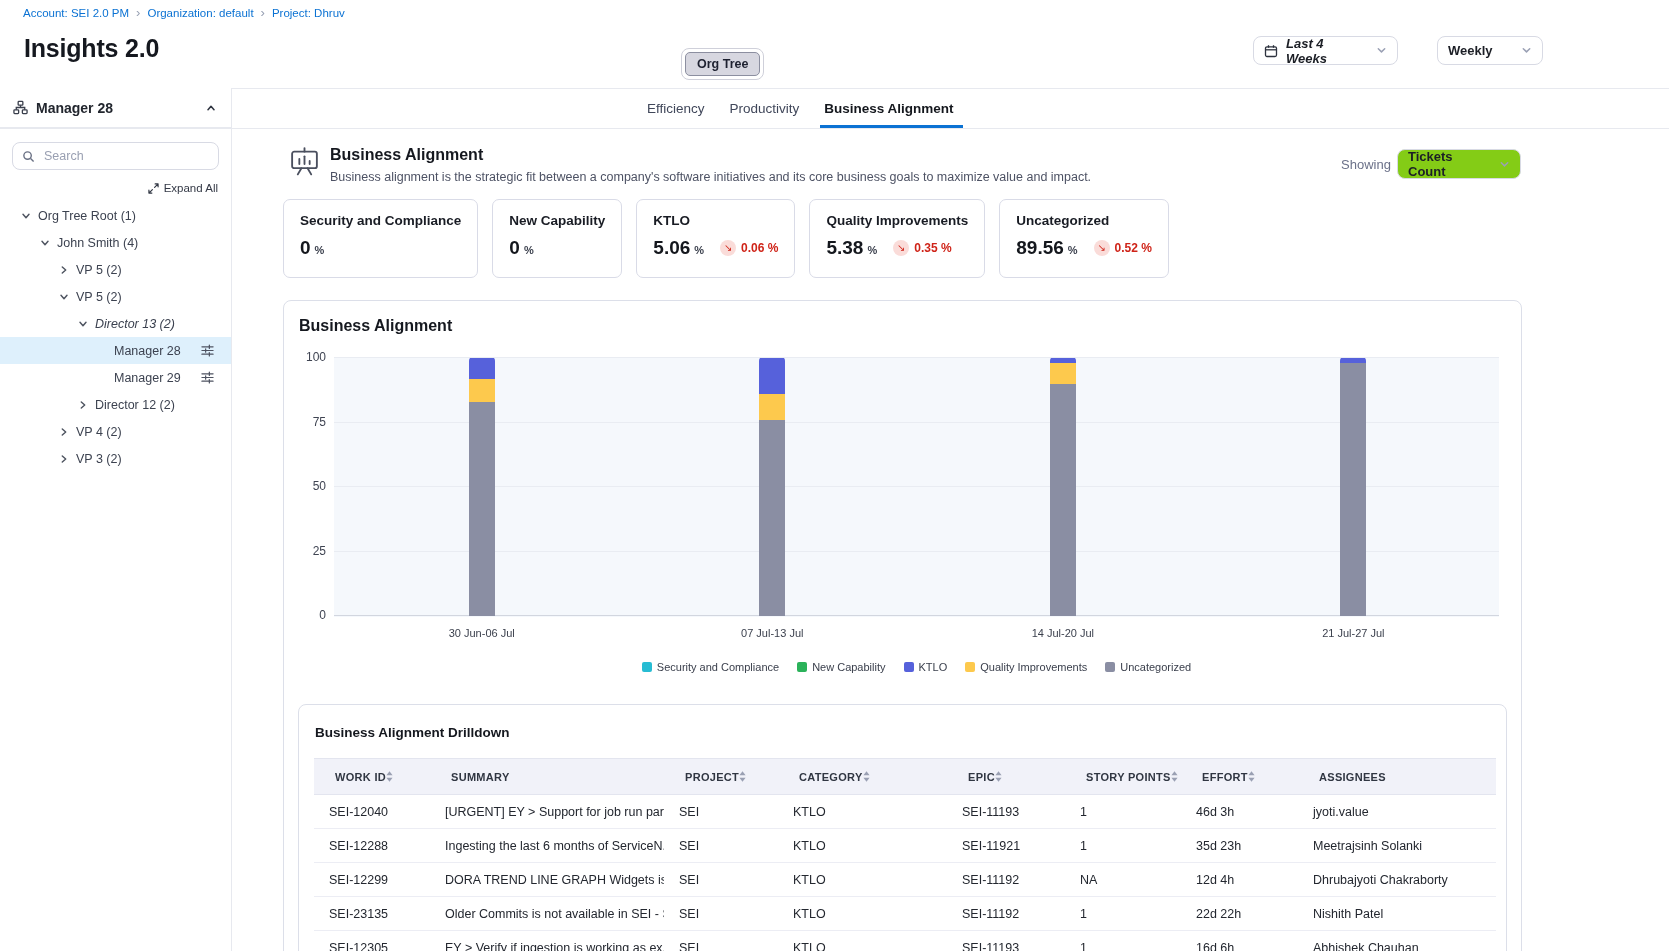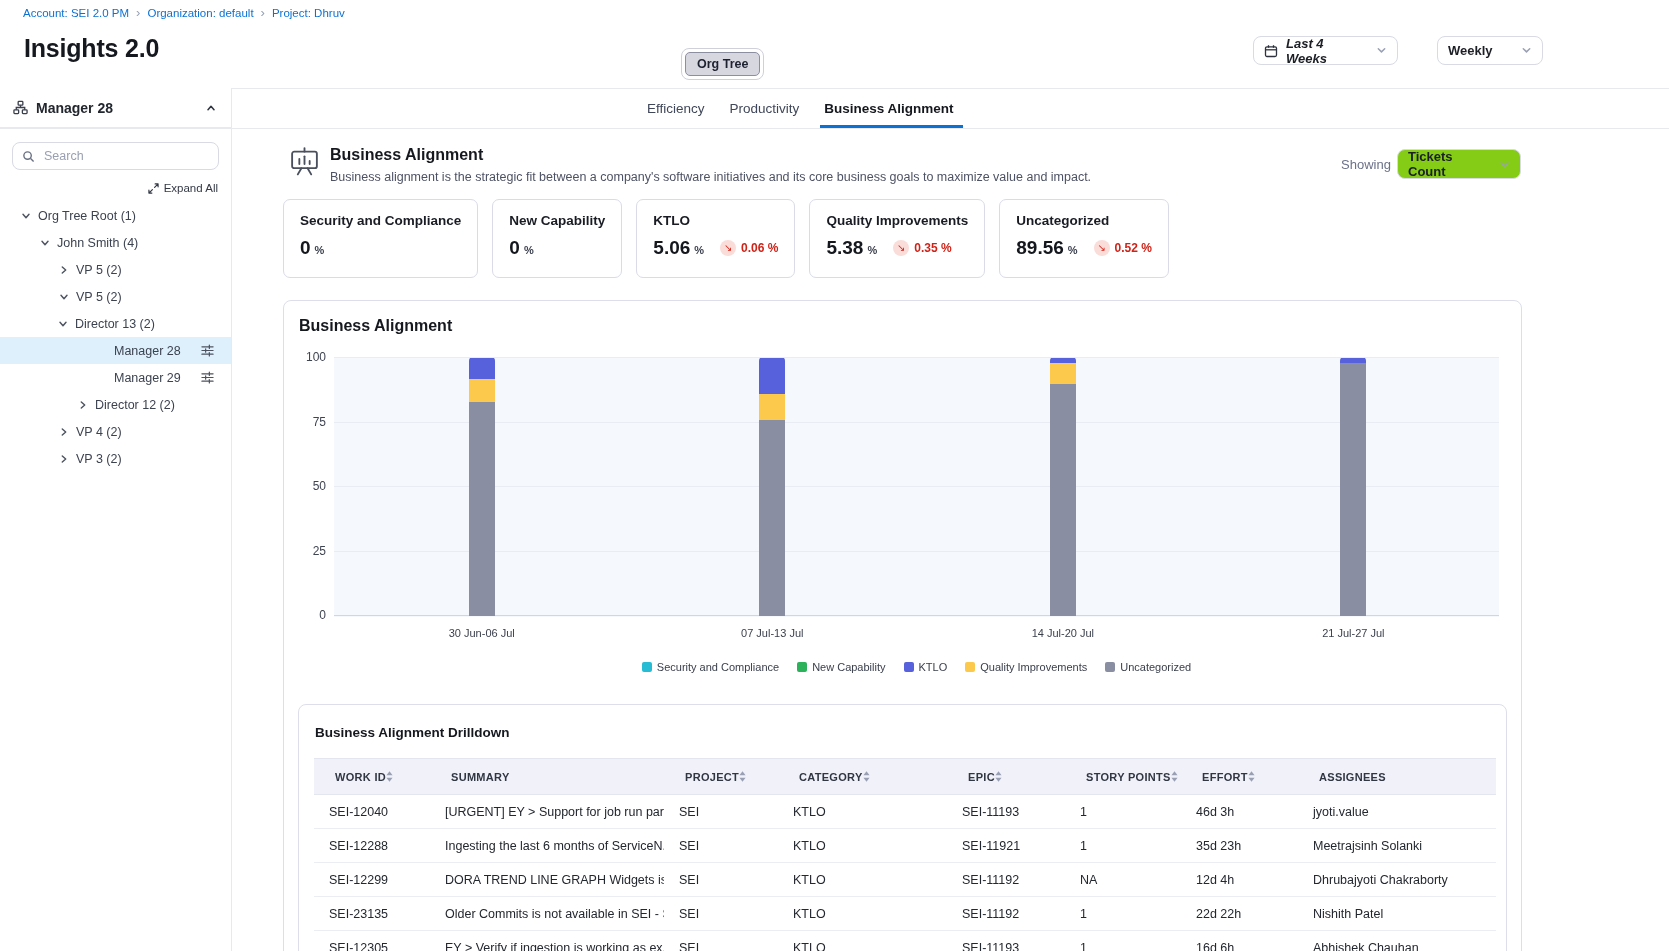--- a/index.html
+++ b/index.html
@@ -203,21 +203,21 @@
         <span class="tree-label">VP 5 (2)</span>
       </div>
       <div class="tree-item" style="padding-left: 58px;">
         <span class="chev-slot">
           <svg width="12" height="12" viewBox="0 0 14 14" fill="none" stroke="#4e5460" stroke-width="1.7" stroke-linecap="round" stroke-linejoin="round">
             <polyline points="3.5,5 7,9 10.5,5"></polyline>
           </svg>
         </span>
         <span class="tree-label">VP 5 (2)</span>
       </div>
-      <div class="tree-item" style="padding-left: 57px;">
+      <div class="tree-item" style="padding-left: 77px; font-style: italic;">
         <span class="chev-slot">
           <svg width="12" height="12" viewBox="0 0 14 14" fill="none" stroke="#4e5460" stroke-width="1.7" stroke-linecap="round" stroke-linejoin="round">
             <polyline points="3.5,5 7,9 10.5,5"></polyline>
           </svg>
         </span>
         <span class="tree-label">Director 13 (2)</span>
       </div>
       <div class="tree-item sel" style="padding-left: 96px;">
         <span class="chev-slot"></span>
         <span class="tree-label">Manager 28</span>

